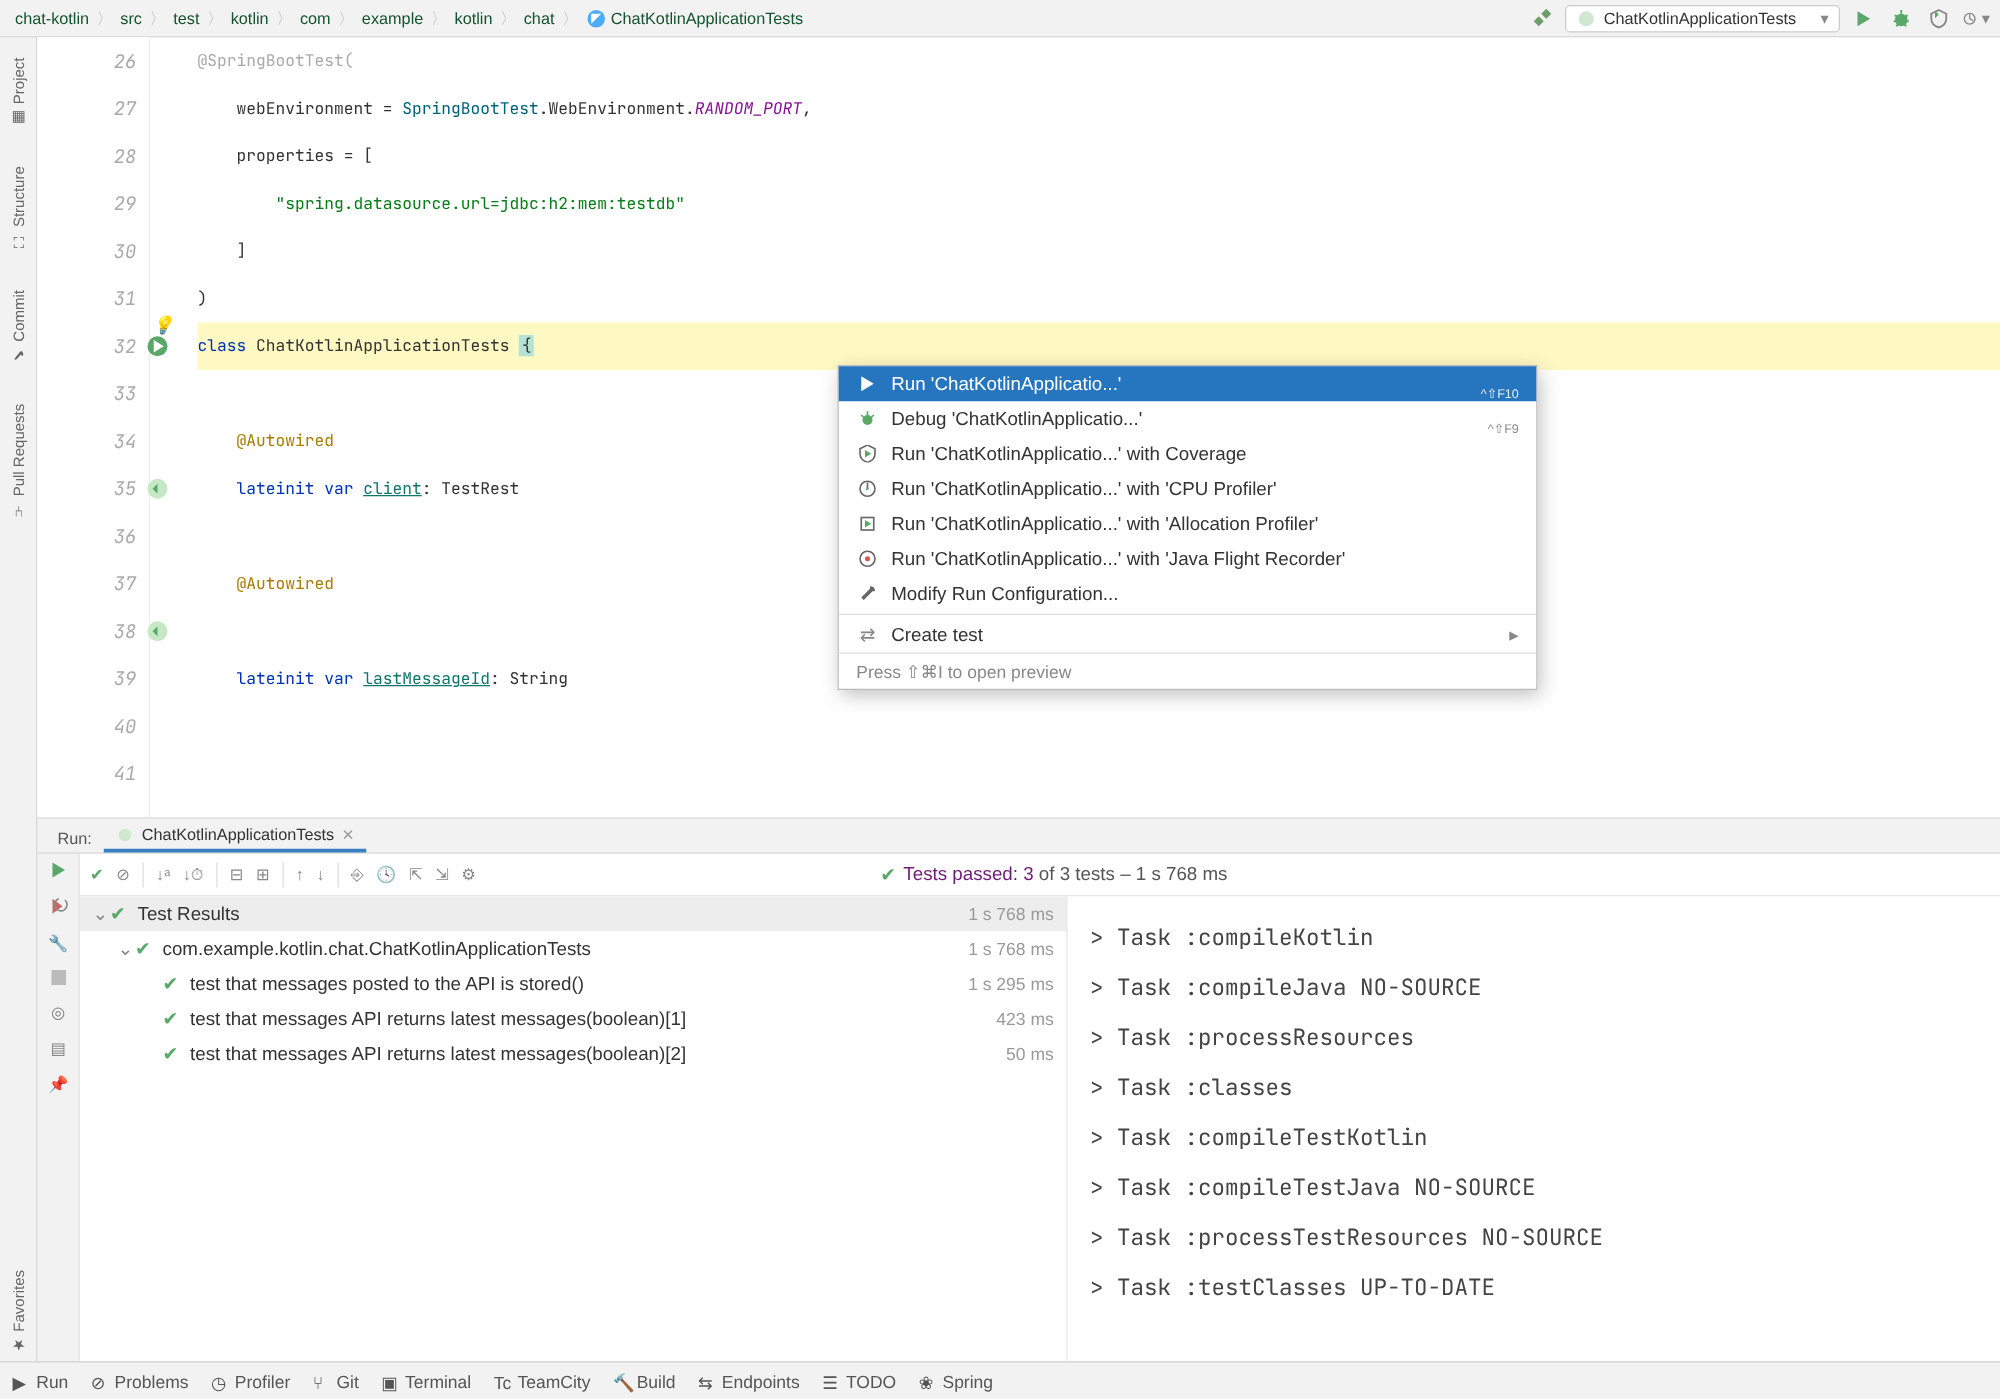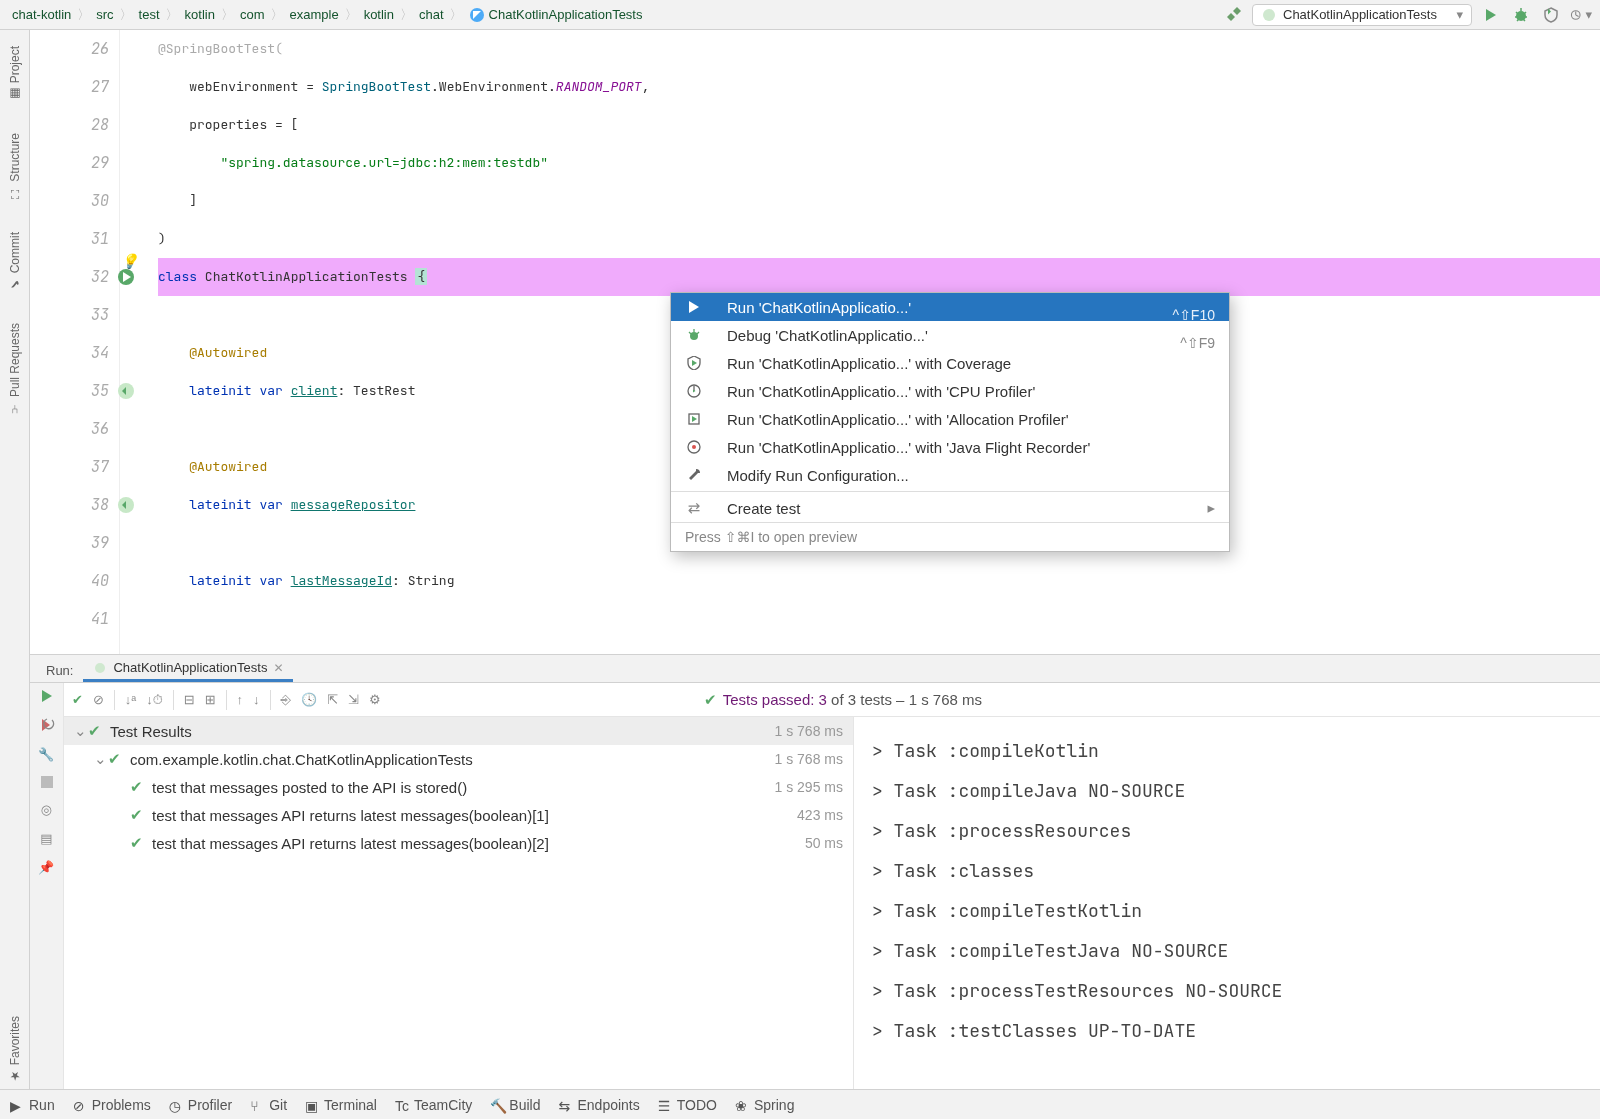--- a/index.html
+++ b/index.html
@@ -30,30 +30,30 @@
 .gutter .line { height: 38px; position: relative; font-style: italic; }
 .gutter .run-gicon { position: absolute; right: -26px; top: 10px; }
 .code { flex: 1; font-size: 13px; line-height: 38px; padding-left: 38px; }
 .code .cl { height: 38px; white-space: pre; }
 .kw { color: #0033b3; }
 .fn { color: #00627a; }
 .str { color: #067d17; }
 .ann { color: #a77c00; }
 .enum { color: #871094; font-style: italic; }
 .local { color: #0f766e; text-decoration: underline; }
-.hl-bg { background: #f0abfc; display: inline-block; width: 100%; }
+.hl-bg { background: #fef9c3; display: inline-block; width: 100%; }
 .bulb { color: #f5a623; font-size: 14px; }
 .cursor-brace { background: #b4e3d5; padding: 0 2px; }
 
 
 .ctx-menu { position: absolute; left: 670px; top: 292px; width: 560px; background: #fff; border: 1px solid #bbb; box-shadow: 3px 5px 15px rgba(0,0,0,0.25); z-index: 100; font-size: 15px; }
-.ctx-item { height: 28px; display: flex; align-items: center; padding: 0 14px; gap: 24px; position: relative; }
+.ctx-item { height: 28px; display: flex; align-items: center; padding: 0 14px; gap: 10px; position: relative; }
 .ctx-item.selected { background: #2675bf; color: #fff; }
 .ctx-item .micon { width: 18px; height: 18px; flex-shrink: 0; display: flex; align-items: center; justify-content: center; }
-.ctx-item .shortcut { margin-left: auto; color: #888; font-size: 14px; margin-top: 16px; }
+.ctx-item .shortcut { margin-left: auto; color: #888; font-size: 10px; margin-top: 16px; }
 .ctx-item.selected .shortcut { color: #e8f0fa; }
 .ctx-item .sub-arrow { margin-left: auto; color: #888; }
 .ctx-sep { height: 1px; background: #ddd; margin: 2px 0; }
 .ctx-hint { padding: 6px 14px; color: #888; font-size: 14px; border-top: 1px solid #ddd; }
 
 
 .run-window { position: absolute; left: 30px; right: 0; top: 654px; bottom: 30px; border-top: 1px solid #d1d1d1; display: flex; flex-direction: column; }
 .run-tabs { height: 28px; display: flex; align-items: flex-end; background: #f2f2f2; padding-left: 6px; border-bottom: 1px solid #d1d1d1; }
 .run-tabs .rlabel { padding: 4px 10px; color: #555; }
 .run-tabs .rtab { padding: 4px 10px; display: flex; align-items: center; gap: 6px; border-bottom: 3px solid #3b7fc4; color: #333; }
@@ -222,21 +222,20 @@
     <div class="cl"><span>    </span><span>properties</span><span> = [</span></div>
     <div class="cl"><span>        </span><span class="str">"spring.datasource.url=jdbc:h2:mem:testdb"</span></div>
     <div class="cl"><span>    ]</span></div>
     <div class="cl"><span>)</span></div>
     <div class="cl hl-bg"><span class="kw">class</span><span> </span><span>ChatKotlinApplicationTests</span><span> </span><span class="cursor-brace">{</span></div>
     <div class="cl"></div>
     <div class="cl"><span>    </span><span class="ann">@Autowired</span></div>
     <div class="cl"><span>    </span><span class="kw">lateinit var</span><span> </span><span class="local">client</span><span>: </span><span>TestRest</span></div>
     <div class="cl"></div>
     <div class="cl"><span>    </span><span class="ann">@Autowired</span></div>
-    <div class="cl"><span>    </span><span class="kw">lateinit var</span><span> </span><span class="local">messageRepositor</span></div>
     <div class="cl"></div>
     <div class="cl"><span>    </span><span class="kw">lateinit var</span><span> </span><span class="local">lastMessageId</span><span>: </span><span>String</span></div>
     <div class="cl"></div>
   </div>
 </div>
 
 <div class="ctx-menu">
   <div class="ctx-item selected">
     <span class="micon">
         <svg width="12" height="12" viewBox="0 0 12 12">

